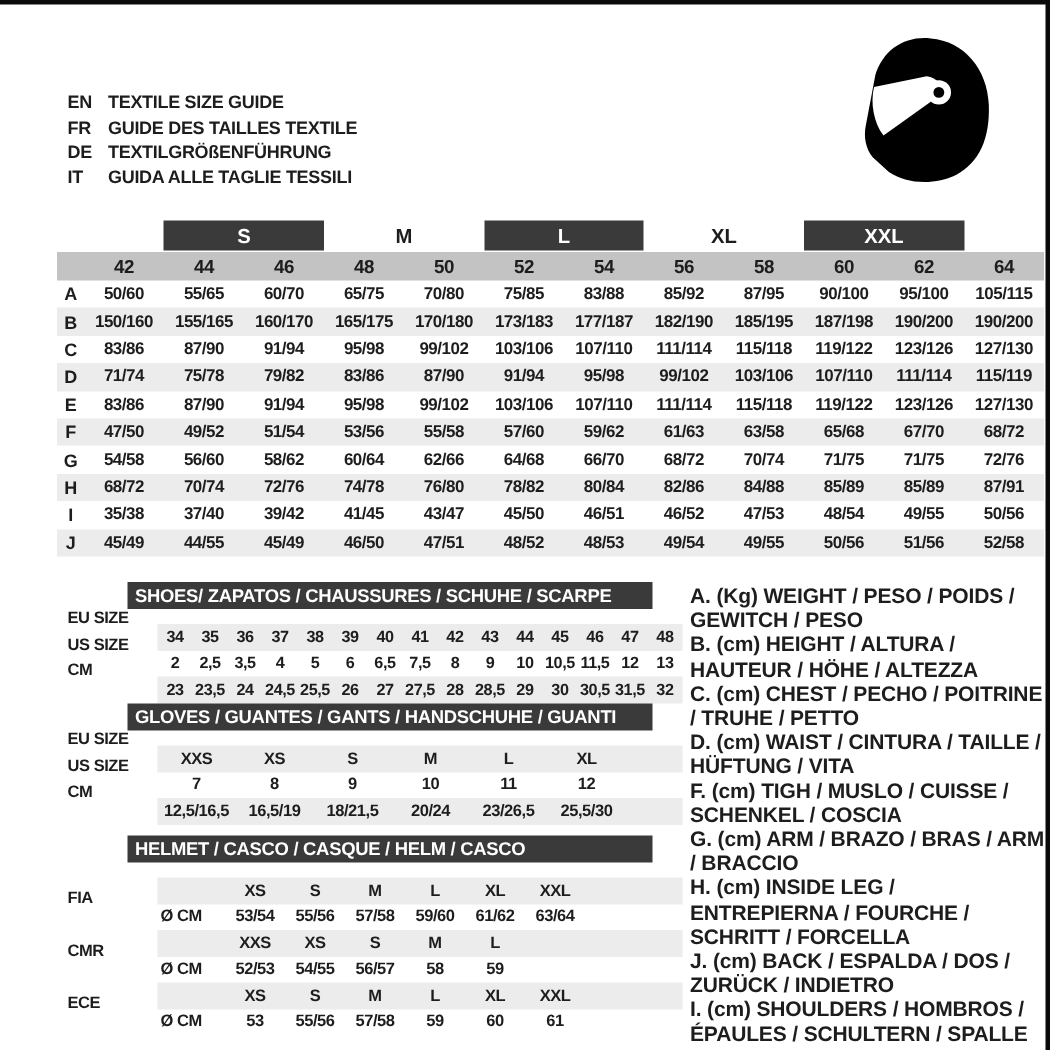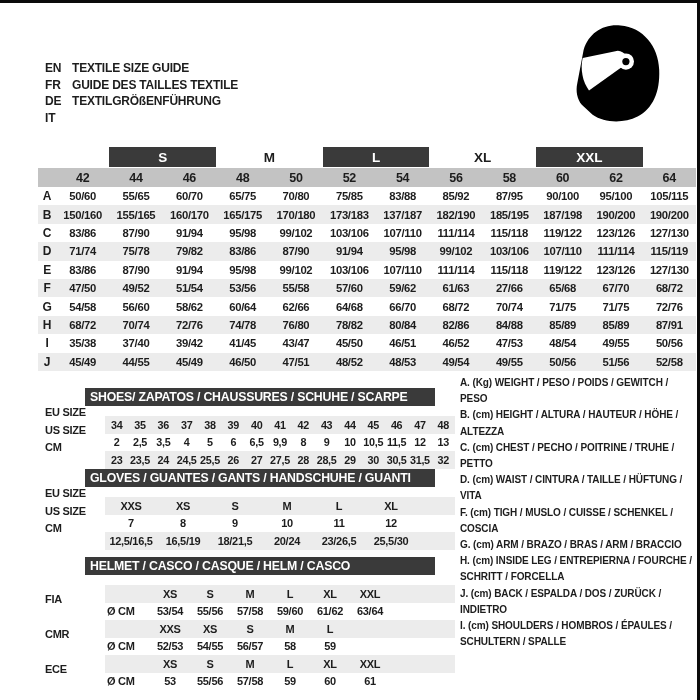--- a/index.html
+++ b/index.html
@@ -37,21 +37,21 @@
   .srow .slabel{width:60px;flex:0 0 60px;font-size:11px;}
   .scells{width:350px;display:flex;height:100%;align-items:center;text-align:center;margin-top:10px;}
   .gray{background:#ececec;}
   .shoe-c{flex:1;min-width:0;font-size:10.8px;}
   .glove-c{flex:0 0 52px;}
   .hunit{flex:0 0 45px;text-align:left;padding-left:2px;box-sizing:border-box;}
   .hc{flex:0 0 40px;}
   .hfill{flex:1;}
 
   
-  .legend{position:absolute;left:460px;top:375px;width:237px;font-size:10px;line-height:16.2px;letter-spacing:-0.1px;}
+  .legend{position:absolute;left:460px;top:389px;width:237px;font-size:14px;line-height:16.2px;letter-spacing:-0.1px;}
 </style>
 </head>
 <body>
 
 <div class="frame-top"></div>
 <div class="frame-right"></div>
 
 <div class="langs">
   <div class="lang-row">
       <span class="lang-code">EN</span>
@@ -60,20 +60,21 @@
   <div class="lang-row">
       <span class="lang-code">FR</span>
       <span>GUIDE DES TAILLES TEXTILE</span>
     </div>
   <div class="lang-row">
       <span class="lang-code">DE</span>
       <span>TEXTILGRÖßENFÜHRUNG</span>
     </div>
   <div class="lang-row">
       <span class="lang-code">IT</span>
+      <span>GUIDA ALLE TAGLIE TESSILI</span>
     </div>
 </div>
 
 <div class="helmet-logo">
   <svg viewBox="0 0 100 120" width="90" height="108">
     <path fill="#000" d="M55 4 C80 6 97 27 98 53 C99 78 91 96 74 105 C58 113 37 112 24 103 L12 92 C7 86 5 77 7 68 L14 31 C20 12 36 2 55 4 Z"></path>
     <path fill="#fff" d="M13 40 L52 32 C60 33 64 39 62 46 L20 76 C13 67 10 52 13 40 Z"></path>
     <circle cx="61" cy="44" r="9" fill="#fff"></circle>
     <circle cx="61" cy="44" r="4" fill="#000"></circle>
   </svg>
@@ -121,21 +122,21 @@
     <span class="c">105/115</span>
   </div>
   <div class="trow alt">
     <span class="lt">B</span>
     <span class="c">150/160</span>
     <span class="c">155/165</span>
     <span class="c">160/170</span>
     <span class="c">165/175</span>
     <span class="c">170/180</span>
     <span class="c">173/183</span>
-    <span class="c">137/187</span>
+    <span class="c">177/187</span>
     <span class="c">182/190</span>
     <span class="c">185/195</span>
     <span class="c">187/198</span>
     <span class="c">190/200</span>
     <span class="c">190/200</span>
   </div>
   <div class="trow">
     <span class="lt">C</span>
     <span class="c">83/86</span>
     <span class="c">87/90</span>
@@ -183,21 +184,21 @@
   <div class="trow alt">
     <span class="lt">F</span>
     <span class="c">47/50</span>
     <span class="c">49/52</span>
     <span class="c">51/54</span>
     <span class="c">53/56</span>
     <span class="c">55/58</span>
     <span class="c">57/60</span>
     <span class="c">59/62</span>
     <span class="c">61/63</span>
-    <span class="c">27/66</span>
+    <span class="c">63/58</span>
     <span class="c">65/68</span>
     <span class="c">67/70</span>
     <span class="c">68/72</span>
   </div>
   <div class="trow">
     <span class="lt">G</span>
     <span class="c">54/58</span>
     <span class="c">56/60</span>
     <span class="c">58/62</span>
     <span class="c">60/64</span>
@@ -282,21 +283,21 @@
   <div class="srow">
     <span class="slabel">US SIZE</span>
     <div class="scells">
       <span class="shoe-c">2</span>
       <span class="shoe-c">2,5</span>
       <span class="shoe-c">3,5</span>
       <span class="shoe-c">4</span>
       <span class="shoe-c">5</span>
       <span class="shoe-c">6</span>
       <span class="shoe-c">6,5</span>
-      <span class="shoe-c">9,9</span>
+      <span class="shoe-c">7,5</span>
       <span class="shoe-c">8</span>
       <span class="shoe-c">9</span>
       <span class="shoe-c">10</span>
       <span class="shoe-c">10,5</span>
       <span class="shoe-c">11,5</span>
       <span class="shoe-c">12</span>
       <span class="shoe-c">13</span>
     </div>
   </div>
   <div class="srow">

